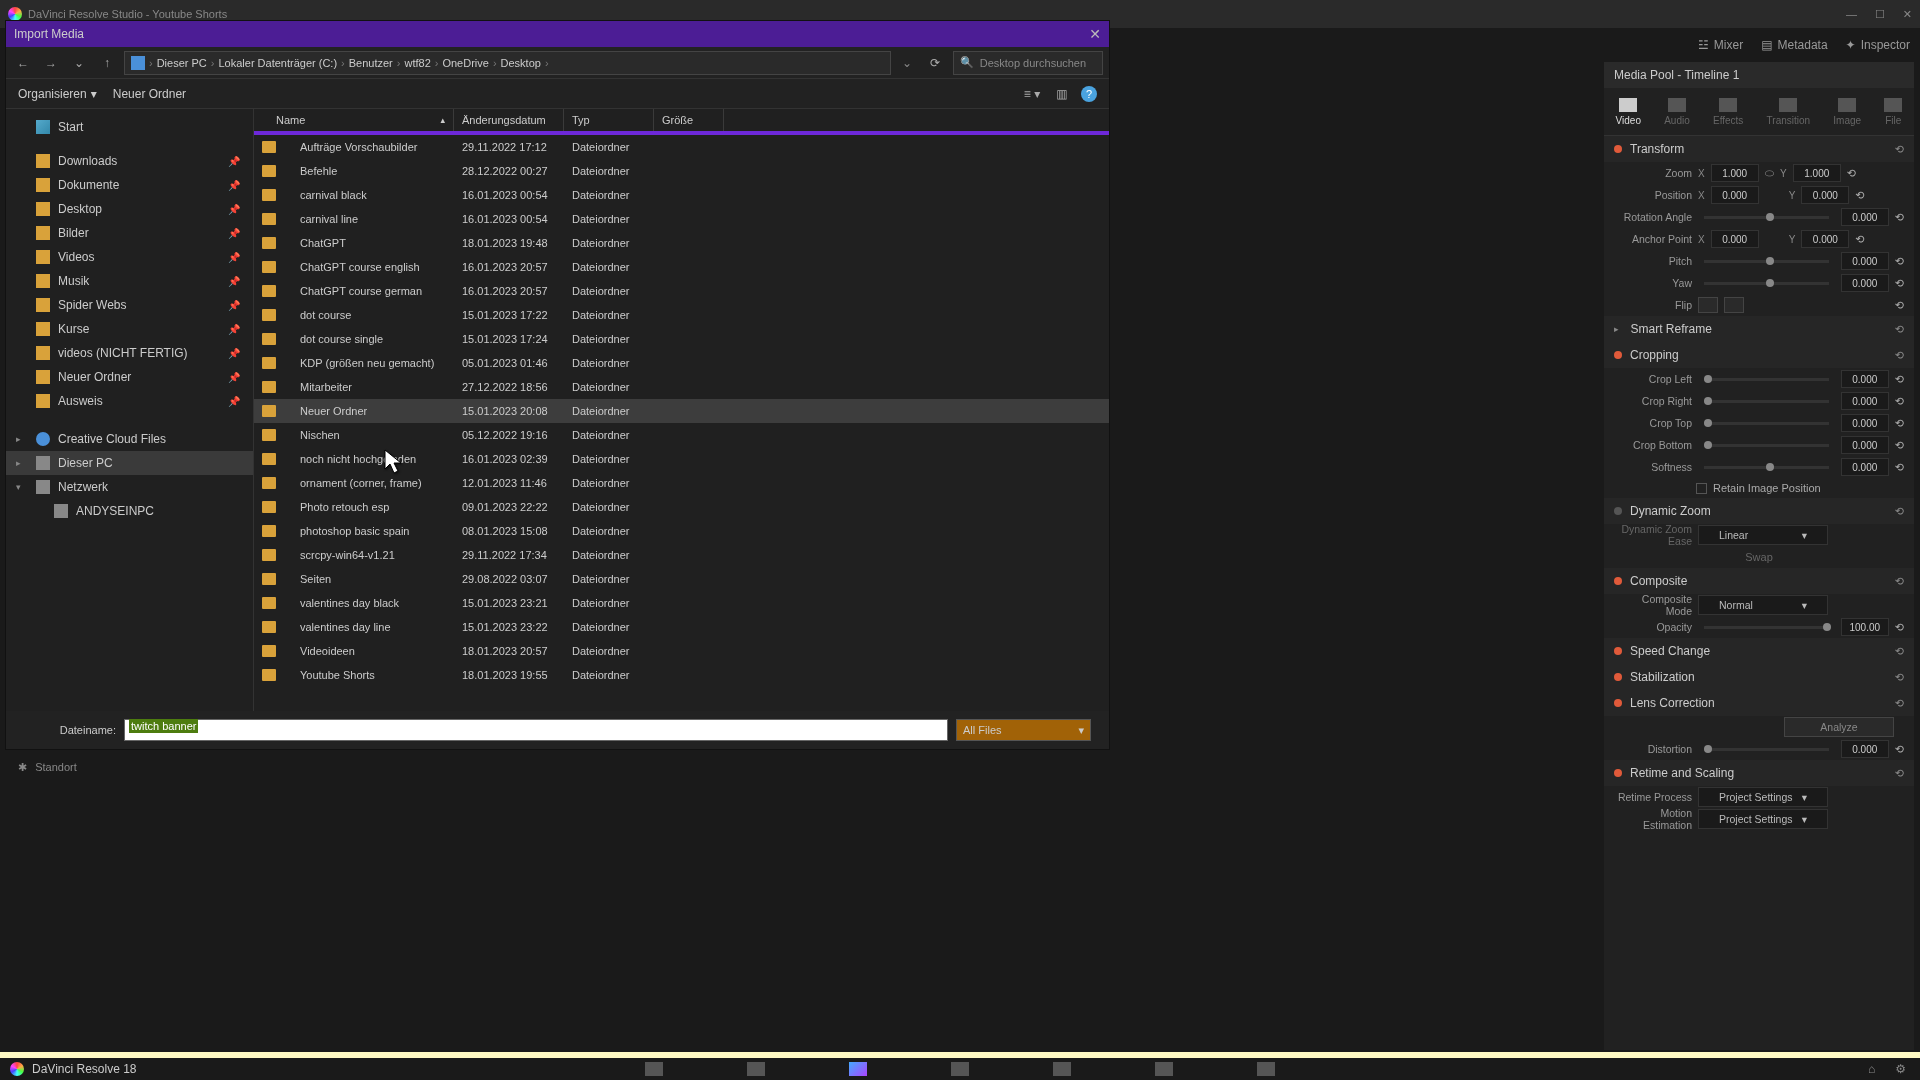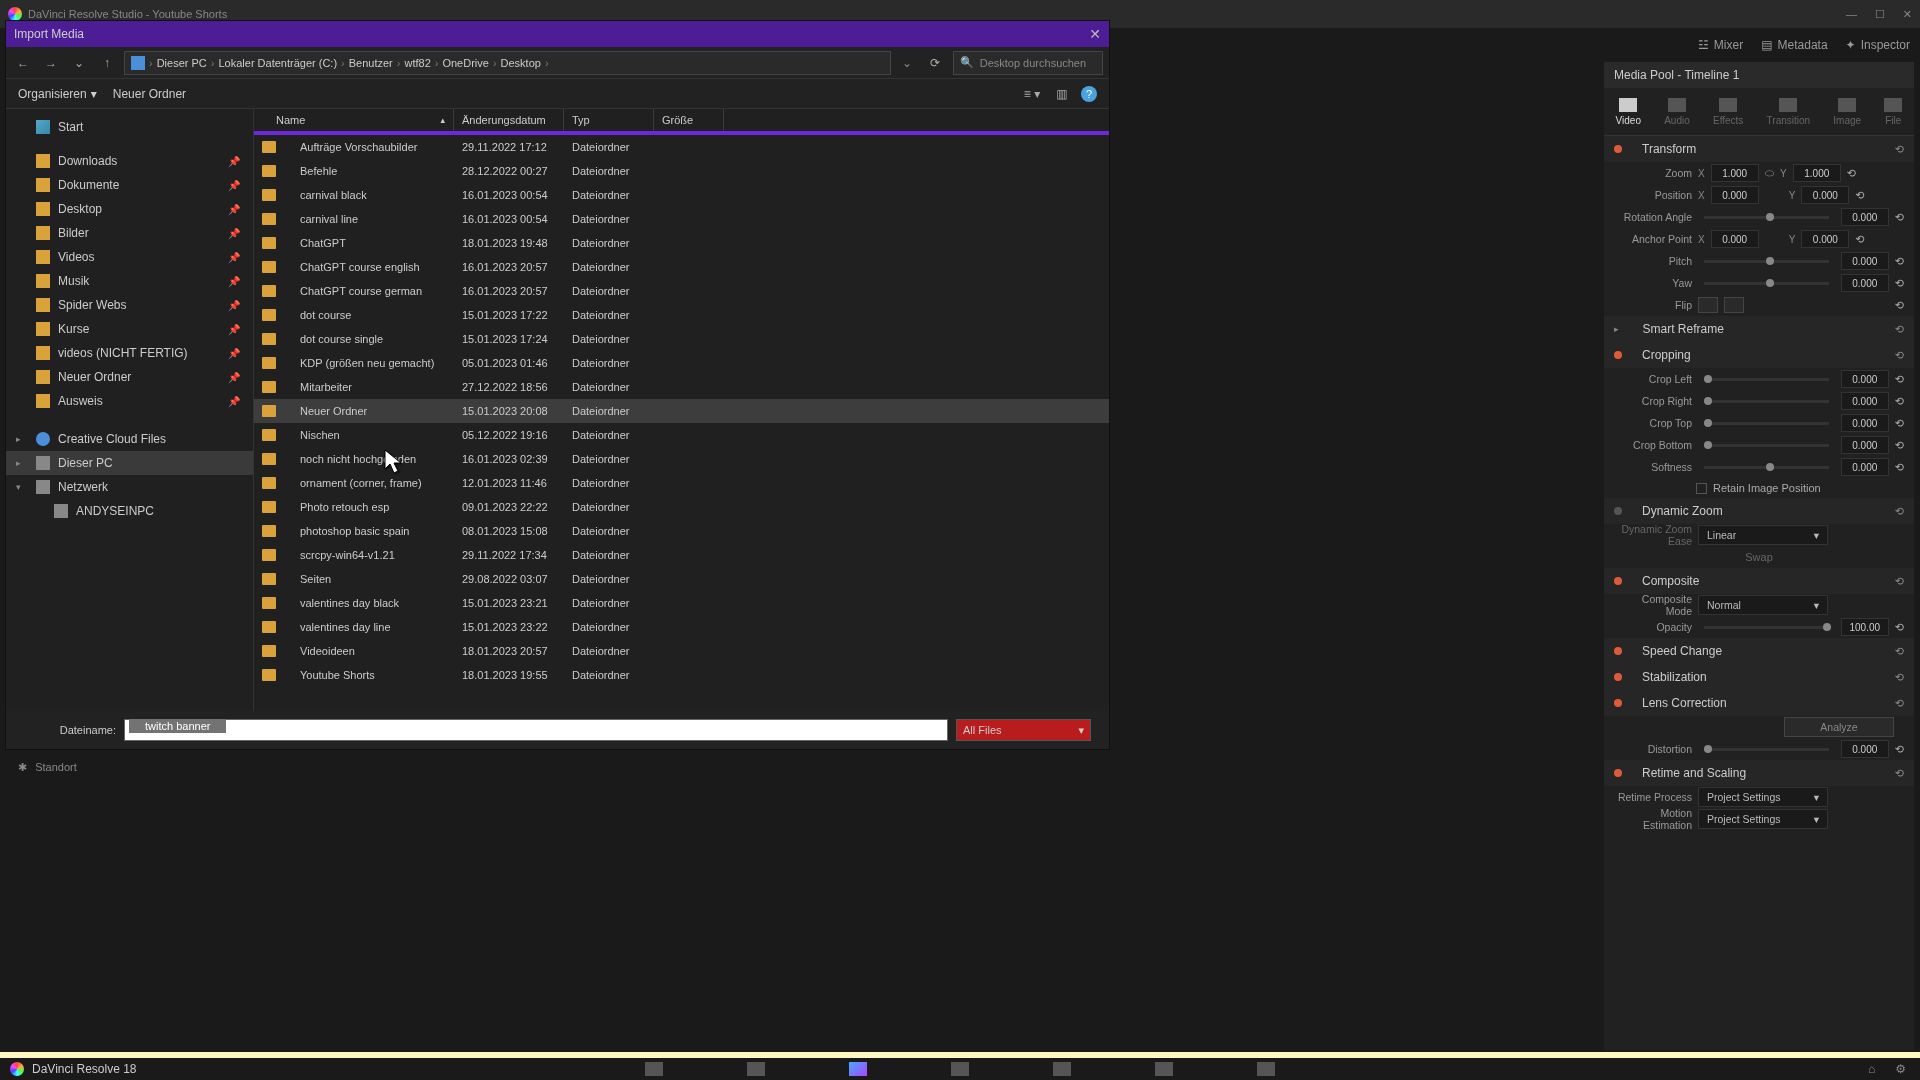--- a/index.html
+++ b/index.html
@@ -64,58 +64,58 @@
 .cell-name { width: 200px; display: flex; align-items: center; gap: 24px; }
 .cell-date { width: 110px; }
 .cell-type { width: 90px; }
 .cell-size { width: 70px; }
 .folder-ico { width: 14px; height: 12px; background: #d9a23a; border-radius: 1px; }
 
 .dialog-footer { padding: 8px 18px; display: flex; flex-direction: column; gap: 8px; background: #222; }
 .filename-row { display: flex; align-items: center; gap: 8px; }
 .filename-row label { font-size: 11px; color: #ccc; width: 92px; text-align: right; }
 .filename-input { flex: 1; height: 22px; background: #fff; color: #000; padding: 0 4px; font-size: 11px; border: 1px solid #666; }
-.filename-input .sel { background: #737373; color: #fff; padding: 1px 16px; }
-.filter-select { width: 135px; height: 22px; background: #b91c1c; border: 1px solid #555; color: #ccc; padding: 0 6px; font-size: 11px; display: flex; align-items: center; justify-content: space-between; }
+.filename-input .sel { background: #4d7c0f; color: #fff; padding: 1px 2px; }
+.filter-select { width: 135px; height: 22px; background: #a16207; border: 1px solid #555; color: #ccc; padding: 0 6px; font-size: 11px; display: flex; align-items: center; justify-content: space-between; }
 .button-row { display: flex; justify-content: flex-end; gap: 8px; }
 .dlg-btn { height: 24px; padding: 0 18px; background: #2a2a2a; border: 1px solid #555; color: #ccc; font-size: 11px; display: flex; align-items: center; }
 
 
 .cursor { position: absolute; left: 378px; top: 428px; pointer-events: none; z-index: 100; }
 .cursor svg { filter: drop-shadow(1px 1px 1px rgba(0,0,0,0.6)); }
 
 
 .inspector { position: absolute; right: 6px; top: 62px; width: 310px; bottom: 30px; background: #212121; color: #aaa; font-size: 11px; }
 .insp-title { height: 26px; background: #2a2a2a; display: flex; align-items: center; padding: 0 10px; color: #ccc; font-size: 12px; }
 .insp-tabs { height: 48px; display: flex; justify-content: space-around; align-items: center; border-bottom: 1px solid #333; }
 .insp-tab { display: flex; flex-direction: column; align-items: center; gap: 3px; color: #666; font-size: 10px; }
 .insp-tab.active { color: #ddd; }
 .insp-tab .ico { width: 18px; height: 14px; background: #555; }
 .insp-tab.active .ico { background: #ccc; }
 
-.section-hdr { height: 26px; display: flex; align-items: center; padding: 0 10px; gap: 20px; background: #262626; }
+.section-hdr { height: 26px; display: flex; align-items: center; padding: 0 10px; gap: 8px; background: #262626; }
 .section-hdr .dot { width: 8px; height: 8px; border-radius: 50%; background: #e05a3a; }
 .section-hdr .dot.off { background: #555; }
 .section-hdr .name { color: #ccc; font-size: 12px; }
 .section-hdr .reset { margin-left: auto; color: #888; }
 .section-hdr .chev { color: #888; margin-right: 4px; font-size: 9px; }
 
 .prop-row { height: 22px; display: flex; align-items: center; padding: 0 10px; gap: 6px; }
 .prop-label { width: 78px; text-align: right; color: #999; font-size: 10.5px; }
 .prop-row .axis { color: #888; font-size: 10px; }
 .num-field { width: 48px; height: 18px; background: #1a1a1a; border: 1px solid #333; color: #ccc; text-align: center; font-size: 10px; display: flex; align-items: center; justify-content: center; }
 .slider { flex: 1; height: 3px; background: #333; position: relative; margin: 0 6px; }
 .slider .knob { position: absolute; width: 8px; height: 8px; background: #888; border-radius: 50%; top: -2.5px; left: 50%; }
 .slider .knob.r { left: 95%; }
 .link-ico { color: #888; font-size: 11px; }
 .flip-btns { display: flex; gap: 6px; }
 .flip-btn { width: 20px; height: 16px; background: #2a2a2a; border: 1px solid #444; }
 .checkbox-row { display: flex; align-items: center; gap: 6px; padding-left: 92px; height: 20px; }
 .chk { width: 11px; height: 11px; border: 1px solid #555; }
-.dropdown { width: 130px; height: 20px; background: #1a1a1a; border: 1px solid #333; color: #bbb; padding: 0 8px; font-size: 10.5px; display: flex; align-items: center; justify-content: space-between; }
+.dropdown { width: 130px; height: 20px; background: #1a1a1a; border: 1px solid #333; color: #bbb; padding: 0 20px; font-size: 10.5px; display: flex; align-items: center; justify-content: space-between; }
 .analyze-btn { width: 110px; height: 20px; background: #2a2a2a; border: 1px solid #444; color: #888; font-size: 10.5px; display: flex; align-items: center; justify-content: center; margin-left: auto; margin-right: 10px; }
 
 
 .bottom-nav { position: absolute; bottom: 0; left: 0; right: 0; height: 28px; background: #1a1a1a; display: flex; align-items: center; justify-content: center; gap: 84px; border-top: 6px solid #fef9c3; }
 .bottom-nav .page-ico { width: 18px; height: 14px; background: #555; }
 .bottom-nav .page-ico.active { background: linear-gradient(135deg,#4af,#a4f); }
 .bottom-left { position: absolute; left: 10px; display: flex; align-items: center; gap: 8px; color: #ccc; font-size: 12px; }
 .bottom-left .logo2 { width: 14px; height: 14px; border-radius: 50%; background: conic-gradient(#f44,#fa4,#4f4,#4ff,#44f,#f4f,#f44); }
 .bottom-right { position: absolute; right: 14px; display: flex; gap: 20px; color: #888; }
 

